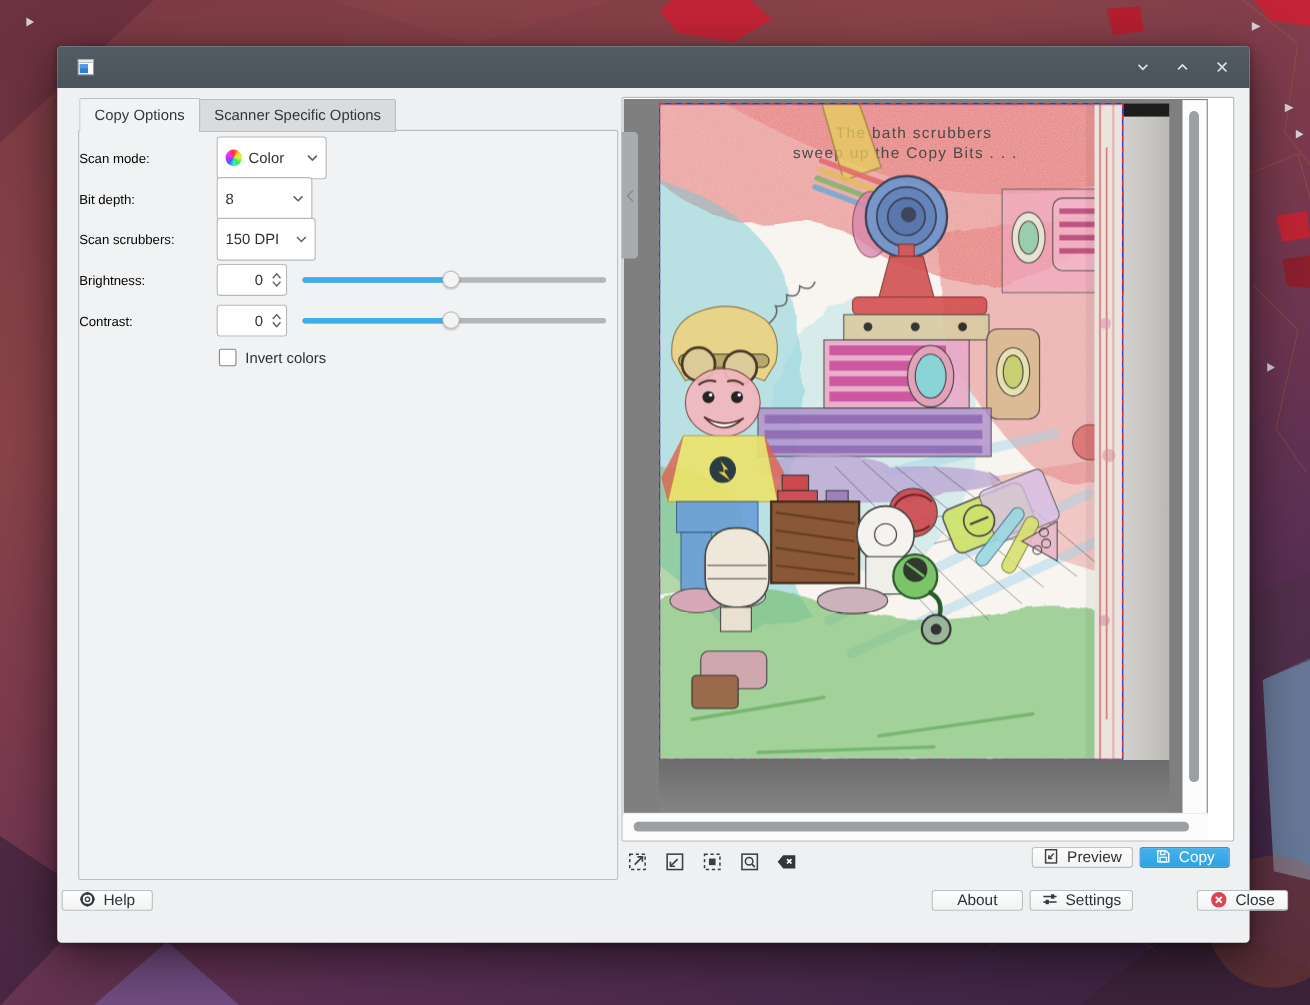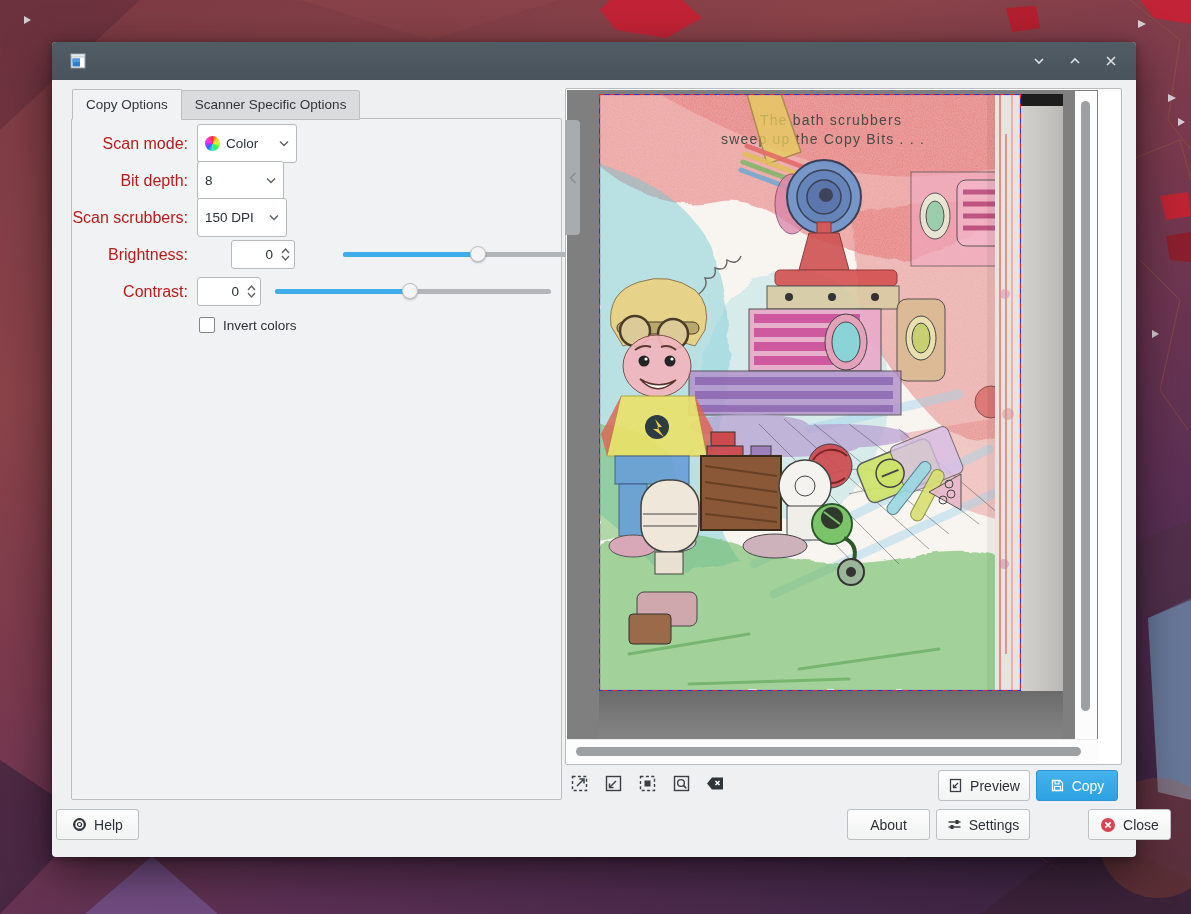--- a/index.html
+++ b/index.html
@@ -32,21 +32,21 @@
     font-size:13.5px;color:#31363b;padding:6px 13px 7px;border:1px solid #bcbebf;
     background:#d9dbdc;border-radius:2px 2px 0 0;cursor:pointer;white-space:nowrap;
   }
   .tab.active{background:#f1f2f3;border-bottom-color:#f1f2f3;padding-top:7px;}
   .tab+.tab{margin-left:-1px;}
   .optframe{
     position:absolute;left:19px;top:76px;width:489px;height:680px;
     border:1px solid #bcbebf;border-radius:2px;background:#f1f2f3;
   }
   .optrow{position:absolute;left:0;display:flex;align-items:center;height:29px;}
-  .optlabel{width:116px;text-align:right;margin-right:9px;font-size:16px;color:#b91c1c;}
+  .optlabel{width:116px;text-align:left;margin-right:9px;font-size:12px;color:#000000;}
   .combo{
     height:39px;background:#fff;border:1px solid #b6babd;border-radius:3px;
     display:flex;align-items:center;padding:0 7px;gap:6px;box-sizing:border-box;cursor:pointer;
     font-size:13.5px;color:#2b3136;
   }
   .combo .chev{margin-left:auto;display:flex;}
   .colorwheel{width:15px;height:15px;border-radius:50%;
     background:conic-gradient(#f33,#fc3,#cf3,#3e5,#3ec,#36f,#c3f,#f3c,#f33);}
   .spin{
     width:64px;height:29px;background:#fff;border:1px solid #b6babd;border-radius:3px;
@@ -83,21 +83,21 @@
   .hscroll .thumb{position:absolute;top:7px;left:9px;width:505px;height:9px;background:#9da0a3;border-radius:4.5px;cursor:pointer;}
   .splitter{
     position:absolute;left:513px;top:78px;width:15px;height:115px;background:#a9acae;
     border-radius:0 4px 4px 0;display:flex;align-items:center;justify-content:center;
     color:#8b8e90;cursor:pointer;z-index:4;font-size:12px;
   }
   
   .zoombar{position:absolute;left:516px;top:730px;display:flex;gap:11px;}
   .toolbtn{width:23px;height:23px;display:flex;align-items:center;justify-content:center;border-radius:3px;cursor:pointer;}
   .btn{
-    height:31px;display:inline-flex;align-items:center;justify-content:center;gap:7px;
+    height:19px;display:inline-flex;align-items:flex-start;justify-content:center;gap:7px;
     background:linear-gradient(#fdfdfd,#f2f3f3);border:1px solid #bcc0c3;border-radius:3px;
     font-size:14px;color:#2b3136;padding:0 14px;box-sizing:border-box;cursor:pointer;
   }
   .btn.primary{background:linear-gradient(#45b2ec,#2da2e3);border-color:#2a94d6;color:#fff;}
   .abs{position:absolute;}
   .icon{display:inline-flex;align-items:center;justify-content:center;}
 </style>
 </head>
 <body>
 
@@ -197,21 +197,21 @@
       <span class="combo" style="width:90px;">
         <span>150 DPI</span>
         <span class="chev icon">
           <svg width="10" height="7" viewBox="0 0 10 7">
               <polyline points="1,1.5 5,5.5 9,1.5" fill="none" stroke="#5a6166" stroke-width="1.4"></polyline>
             </svg>
         </span>
       </span>
     </div>
 
-    <div class="optrow" style="top:121px;gap:34px;">
+    <div class="optrow" style="top:121px;">
       <span class="optlabel">Brightness:</span>
       <span class="spin">
         <span class="val">0</span>
         <span class="arrows">
           <svg width="9" height="6" viewBox="0 0 9 6">
               <polyline points="1,5 4.5,1 8,5" fill="none" stroke="#5a6166" stroke-width="1.3"></polyline>
             </svg>
           <svg width="9" height="6" viewBox="0 0 9 6">
               <polyline points="1,1 4.5,5 8,1" fill="none" stroke="#5a6166" stroke-width="1.3"></polyline>
             </svg>

